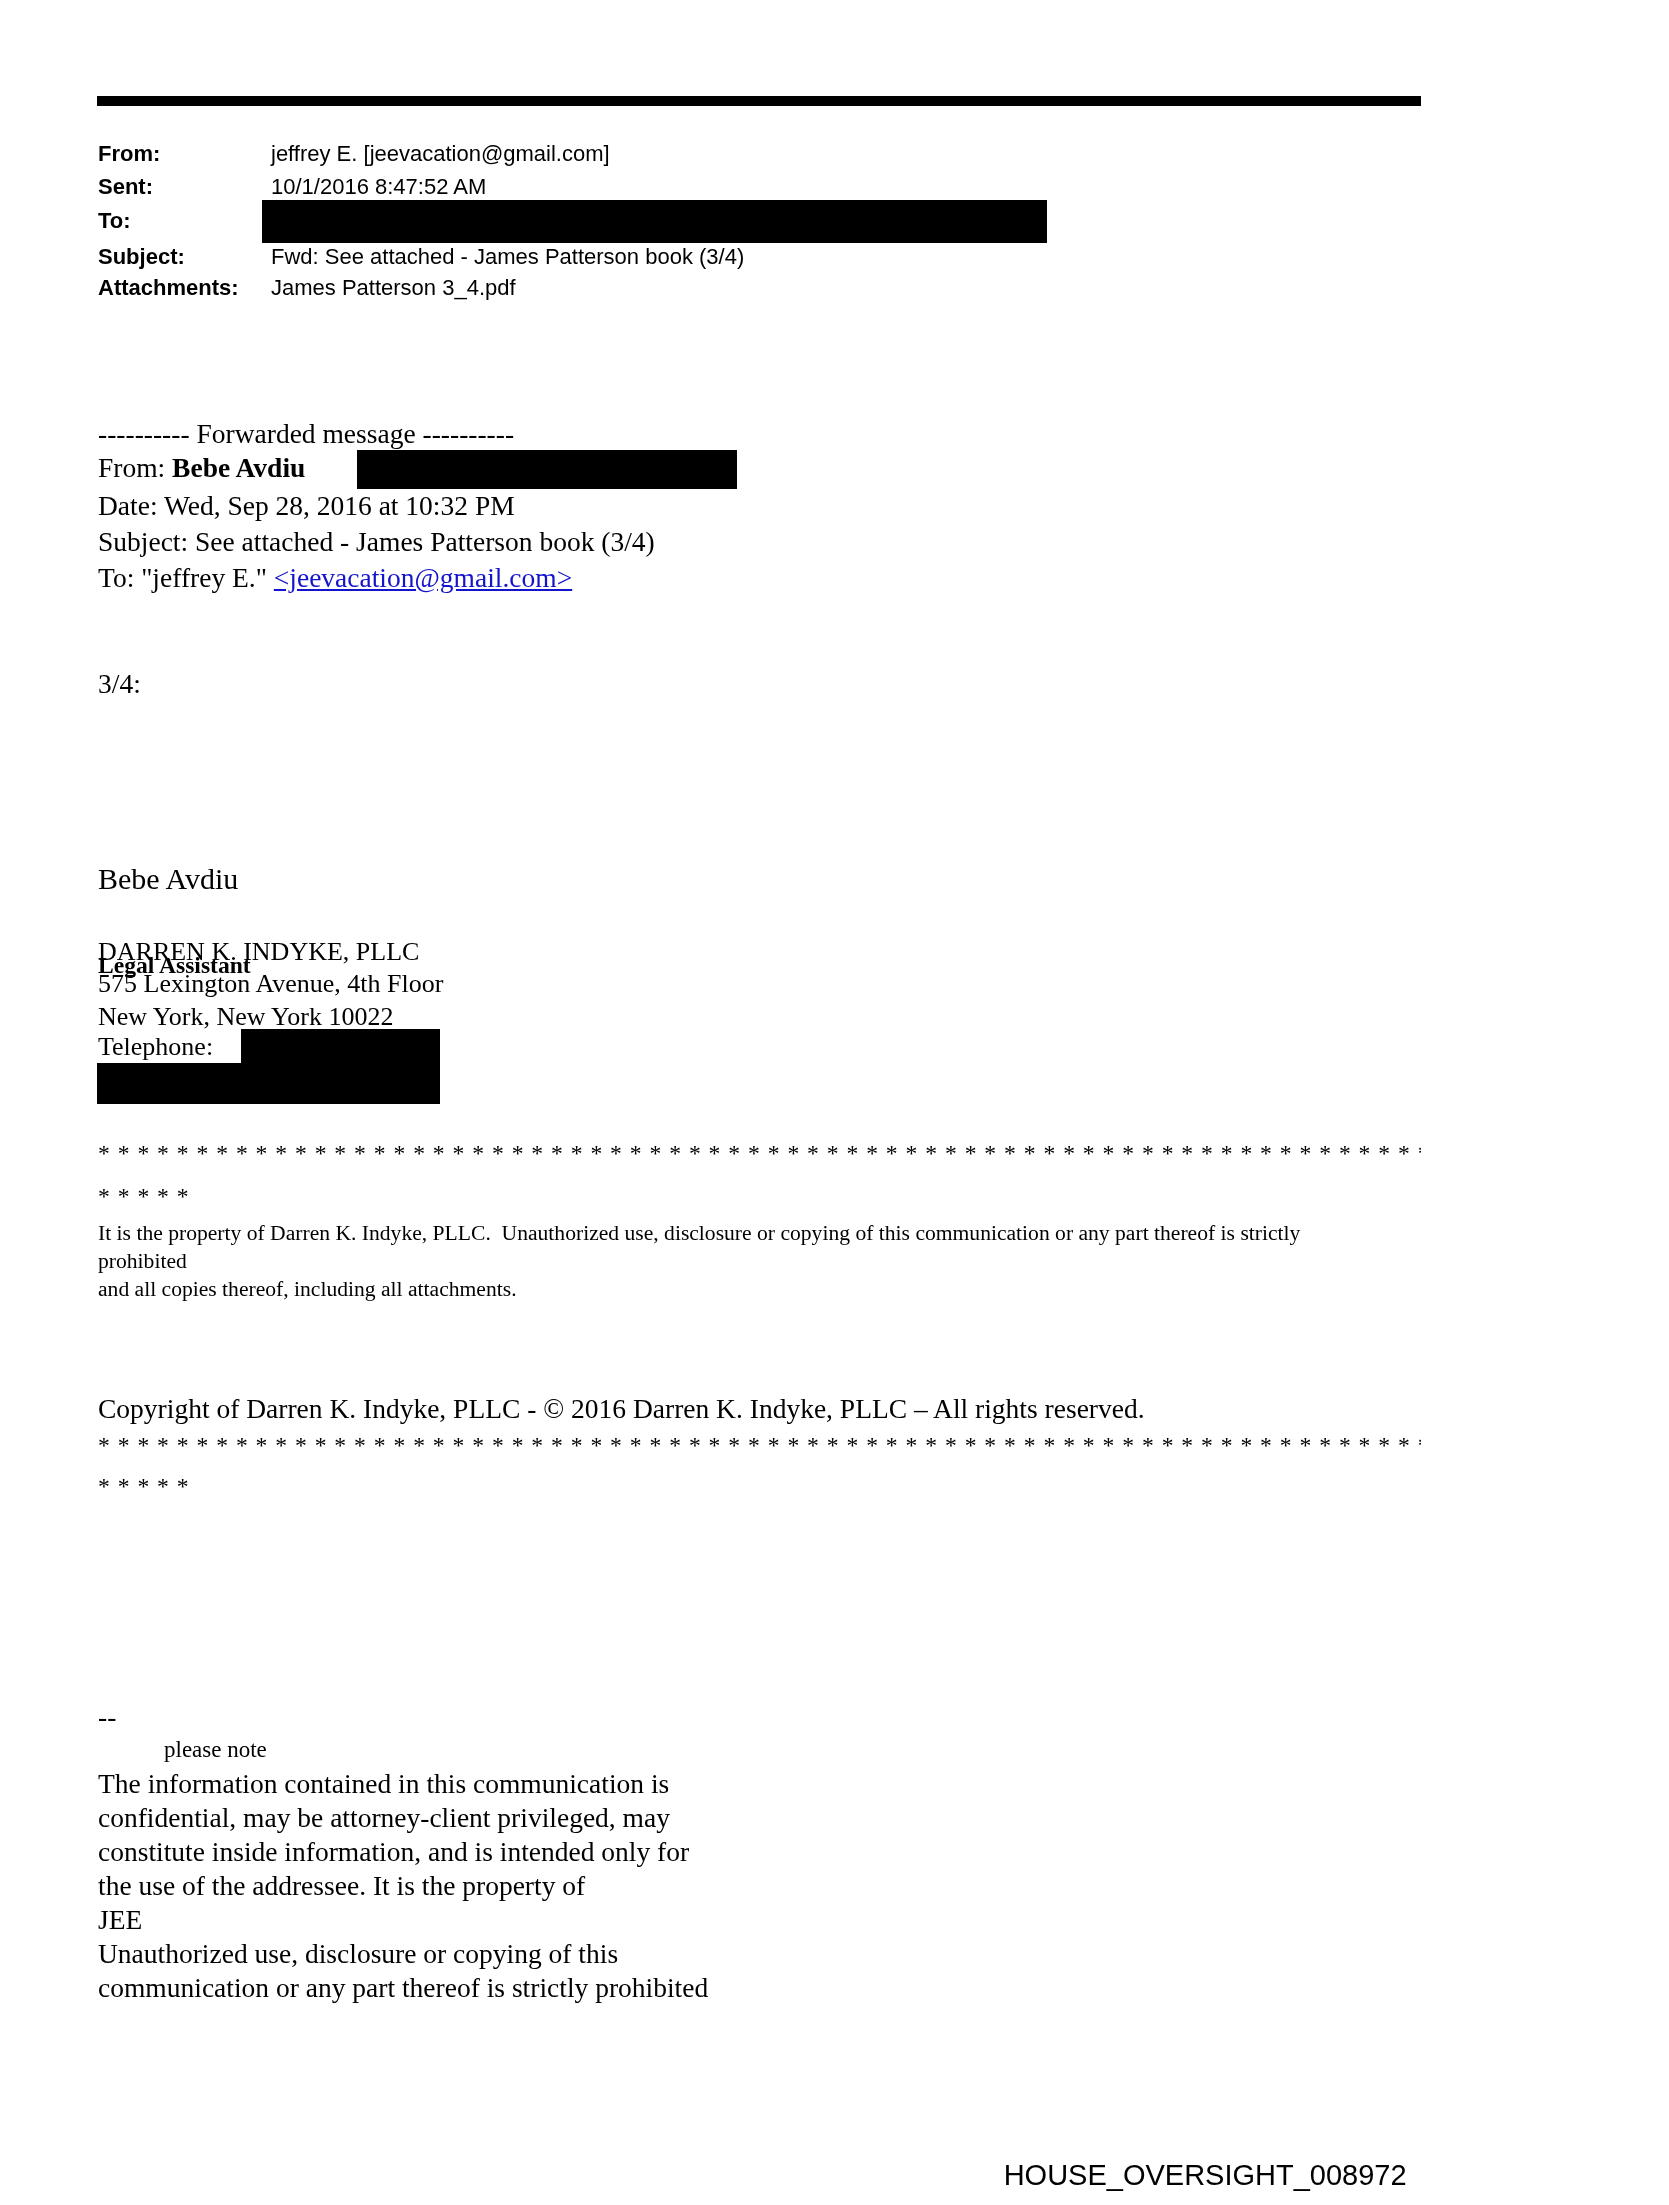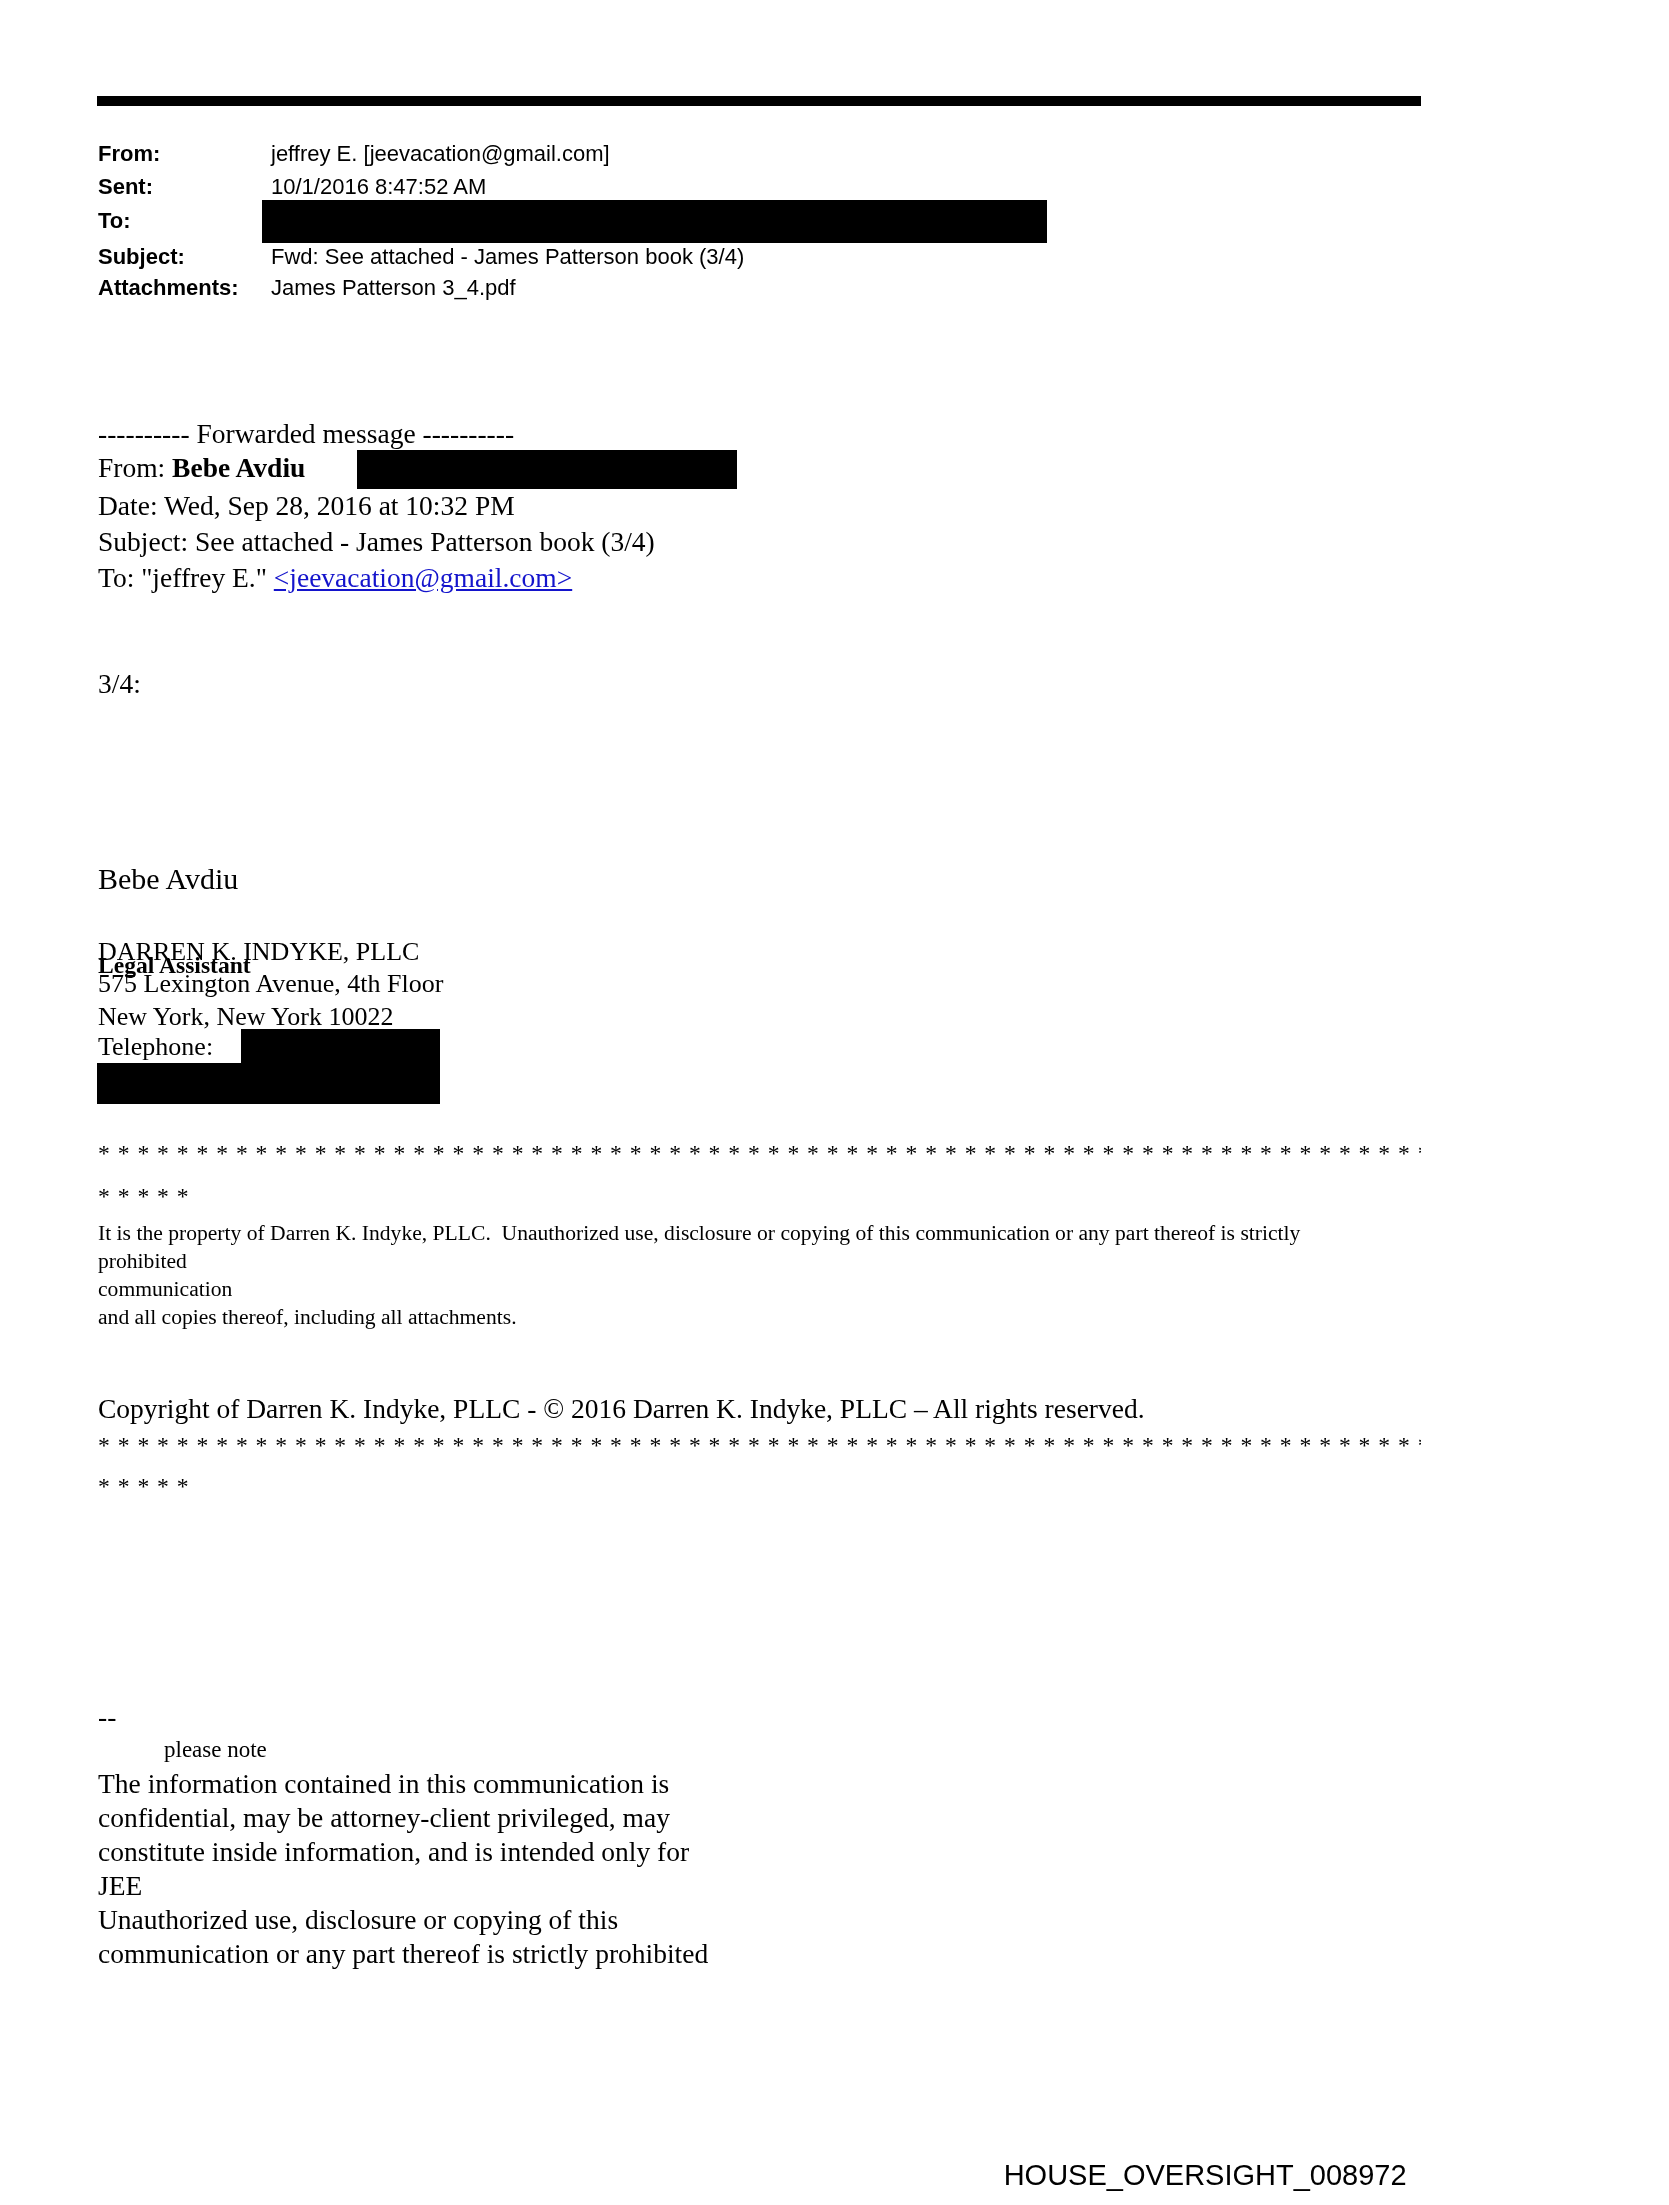--- a/index.html
+++ b/index.html
@@ -74,33 +74,33 @@
   <div class="abs serif sig-line" style="left:98px;top:1002px;">New York, New York 10022</div>
   <div class="abs serif sig-line" style="left:98px;top:1032px;">Telephone:</div>
   <div class="redaction" style="left:241px;top:1029px;width:199px;height:38px;"></div>
   <div class="redaction" style="left:97px;top:1063px;width:343px;height:41px;"></div>
 
   <div class="abs serif stars" style="left:98px;top:1140px;">********************************************************************************</div>
   <div class="abs serif stars" style="left:98px;top:1183px;">*****</div>
   <div class="fineprint serif">
     <div>It is the property of Darren K. Indyke, PLLC.&nbsp; Unauthorized use, disclosure or copying of this communication or any part thereof is strictly</div>
     <div>prohibited</div>
-    <div>communication</div>
     <div>and all copies thereof, including all attachments.</div>
   </div>
   <div class="abs serif copyright" style="left:98px;top:1393px;">Copyright of Darren K. Indyke, PLLC - © 2016 Darren K. Indyke, PLLC – All rights reserved.</div>
   <div class="abs serif stars" style="left:98px;top:1432px;">********************************************************************************</div>
   <div class="abs serif stars" style="left:98px;top:1473px;">*****</div>
 
   <div class="abs serif" style="left:98px;top:1701px;font-size:27.5px;">--</div>
   <div class="abs serif" style="left:164px;top:1737px;font-size:23px;">please note</div>
   <div class="pnote serif">
     <div>The information contained in this communication is</div>
     <div>confidential, may be attorney-client privileged, may</div>
     <div>constitute inside information, and is intended only for</div>
+    <div>the use of the addressee. It is the property of</div>
     <div>JEE</div>
     <div>Unauthorized use, disclosure or copying of this</div>
     <div>communication or any part thereof is strictly prohibited</div>
   </div>
 
   <div class="footer-id sans">HOUSE_OVERSIGHT_008972</div>
 
 </div>
 
 

